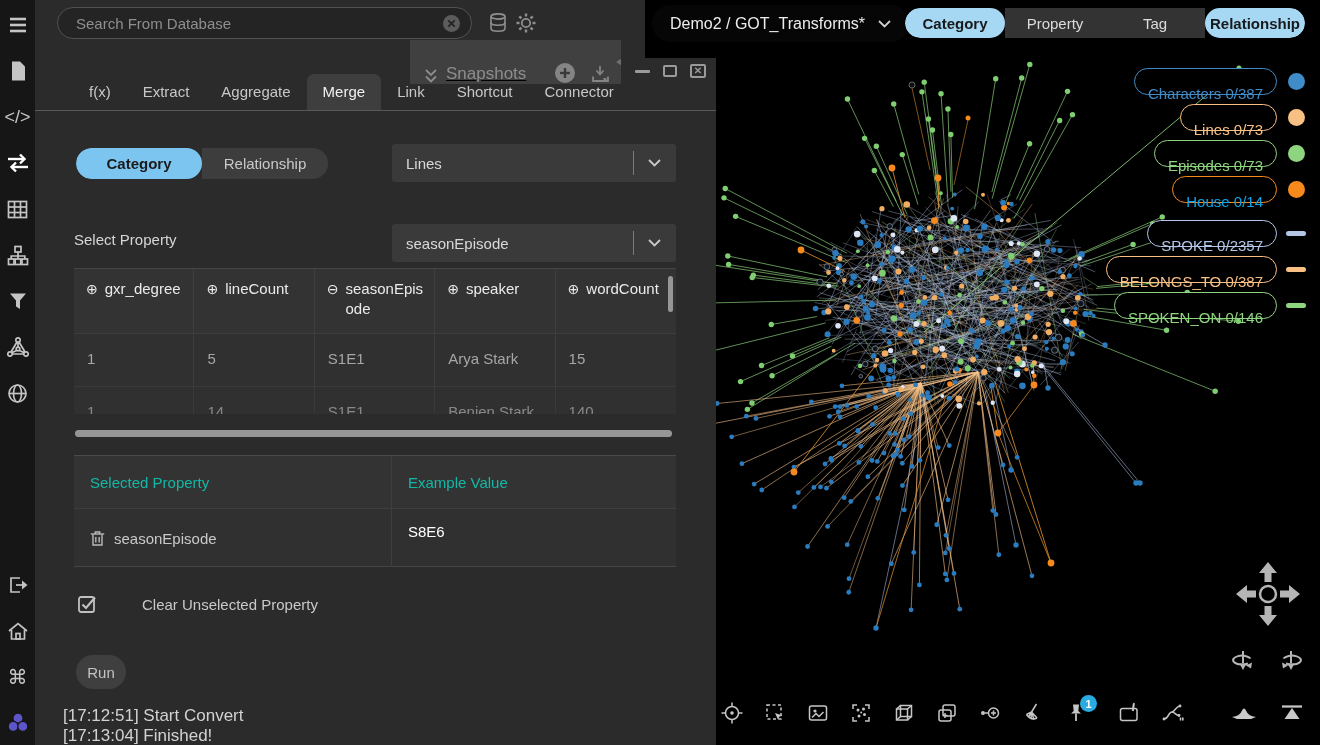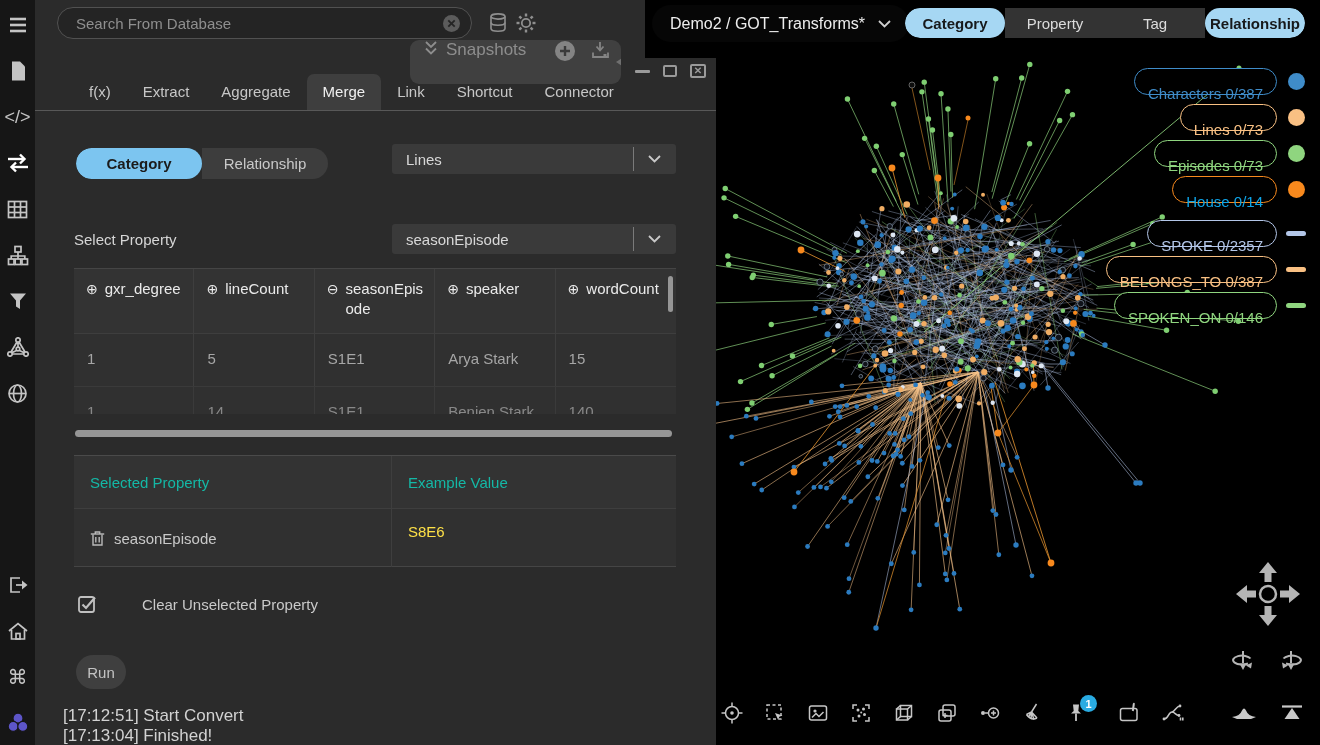--- a/index.html
+++ b/index.html
@@ -24,42 +24,42 @@
   .search-pill input { flex:1; background:transparent; border:none; outline:none; color:#cfcfcf;
     font-size:15px; padding:0 10px 0 18px; font-family:"Liberation Sans",sans-serif; }
   .search-pill input::placeholder { color:#8f8f8f; }
   .search-clear { width:19px; height:19px; margin-right:10px; flex:0 0 auto; }
   .hdr-ic { position:absolute; top:12px; width:22px; height:22px; }
   .tabbar { position:absolute; left:0; top:76px; width:681px; height:35px;
     border-bottom:1px solid #585858; display:flex; align-items:flex-end; padding-left:38px; }
   .ptab { color:#c7c7c7; font-size:15px; padding:9px 16px 10px; cursor:default; white-space:nowrap; }
   .ptab.active { background:#3e3e3e; border-radius:7px 7px 0 0; color:#f0f0f0; }
   .snapshots { position:absolute; left:375px; top:40px; width:211px; height:44px;
-    background:rgba(92,92,92,0.42); border-radius:9px; display:flex; align-items:flex-start;
-    overflow:hidden; z-index:4; }
+    background:rgba(92,92,92,0.42); border-radius:0; display:flex; align-items:flex-end;
+    overflow:hidden; z-index:4;text-decoration:underline; }
   .snapshots .dblchev { margin:0 8px 0 14px; }
   .snapshots .snp-label { color:#8d8d8d; font-size:17px; }
   .snapshots .snp-plus { margin-left:28px; }
   .snapshots .snp-dl { margin-left:14px; }
   .snapshots .snp-tri { position:absolute; right:-4px; top:16px; width:0; height:0;
     border-top:6px solid transparent; border-bottom:6px solid transparent; border-right:9px solid #6f6f6f; }
   .win-controls { position:absolute; left:600px; top:64px; display:flex; align-items:center; gap:13px; z-index:4; }
   .wc-min { width:15px; height:3px; background:#9a9a9a; border-radius:1px; }
   .wc-max { width:14px; height:12px; border:2px solid #9a9a9a; border-radius:2px; }
   .wc-close { width:16px; height:14px; border:2px solid #9a9a9a; border-radius:2px; color:#9a9a9a;
     font-size:10px; font-weight:bold; display:flex; align-items:center; justify-content:center; line-height:1; }
   .top-right-black { position:absolute; left:610px; top:0; width:71px; height:58px; background:#000; z-index:3; }
 
   .mode-toggle { position:absolute; left:41px; top:148px; width:252px; height:31px; display:flex;
     border-radius:16px; overflow:hidden; }
   .mode-seg { width:126px; display:flex; align-items:center; justify-content:center; font-size:15px; }
   .mode-seg.sel { background:#7cc5f0; color:#1b1b1b; font-weight:bold; border-radius:16px; }
   .mode-seg.unsel { background:#3d3d3d; color:#c9c9c9; }
 
-  .select { position:absolute; width:284px; height:30px; background:#3a3a3a; border-radius:3px;
+  .select { position:absolute; width:284px; height:38px; background:#3a3a3a; border-radius:3px;
     display:flex; align-items:center; }
   .select .val { flex:1; color:#d8d8d8; font-size:15px; padding-left:14px; }
   .select .div { width:1px; height:24px; background:#7a7a7a; }
   .select svg { margin:0 15px 0 14px; }
   .lbl { position:absolute; color:#d6d6d6; font-size:15px; }
 
   .dtable { position:absolute; left:39px; top:268px; width:602px; height:146px; background:#303030;
     border-top:1px solid #454545; overflow:hidden; }
   .dt-head { display:grid; grid-template-columns:repeat(5,1fr); background:#333333; height:64px; }
   .dt-hcell { border-right:1px solid #3e3e3e; padding:10px 8px 0 12px; color:#ebebeb; font-size:15px;
@@ -74,21 +74,21 @@
 
   .stable { position:absolute; left:39px; top:455px; width:602px; height:112px; background:#303030;
     border-top:1px solid #4a4a4a; border-bottom:1px solid #454545; }
   .st-head { display:grid; grid-template-columns:318px 284px; background:#333333; height:52px; }
   .st-hcell { color:#14b8a6; font-size:15px; display:flex; align-items:center; padding-left:16px;
     border-right:1px solid #3e3e3e; }
   .st-hcell:last-child { border-right:none; }
   .st-row { display:grid; grid-template-columns:318px 284px; height:59px; border-top:1px solid #3e3e3e; }
   .st-cell { border-right:1px solid #3e3e3e; color:#c9c9c9; font-size:15px; display:flex;
     align-items:center; gap:9px; padding-left:16px; }
-  .st-cell:last-child { border-right:none; color:#fde047; align-items:flex-start; padding-top:14px; }
+  .st-cell:last-child { border-right:none; color:#ffffff; align-items:flex-start; padding-top:14px; }
 
   .chk-row { position:absolute; left:42px; top:594px; display:flex; align-items:center; }
   .chk-row .chk-label { color:#c9c9c9; font-size:15px; margin-left:44px; }
   .run-btn { position:absolute; left:41px; top:655px; width:50px; height:34px; background:#3f3f3f;
     border:none; border-radius:17px; color:#c3c3c3; font-size:15px; font-family:"Liberation Sans",sans-serif; }
   .log { position:absolute; left:28px; color:#d2d2d2; font-size:17px; }
 
   
   .canvas { position:absolute; left:716px; top:0; width:604px; height:640px; background:#000; }
   #graph-svg { position:absolute; left:0; top:0; }

